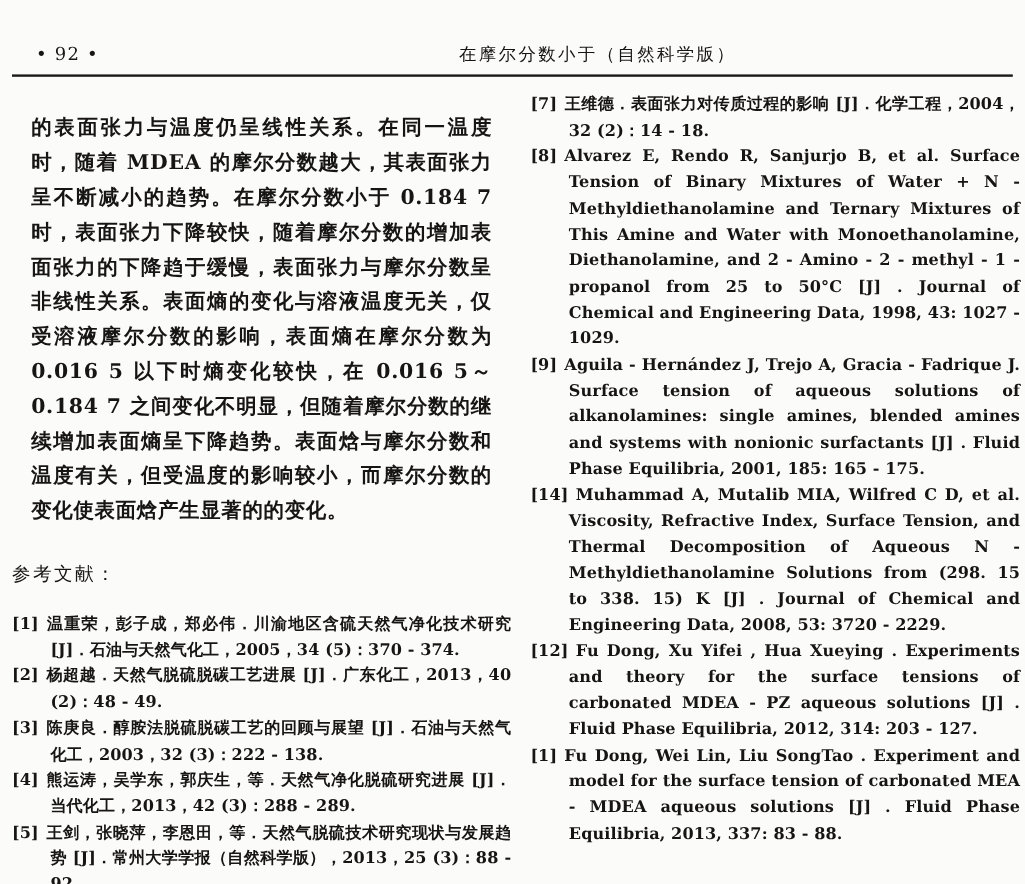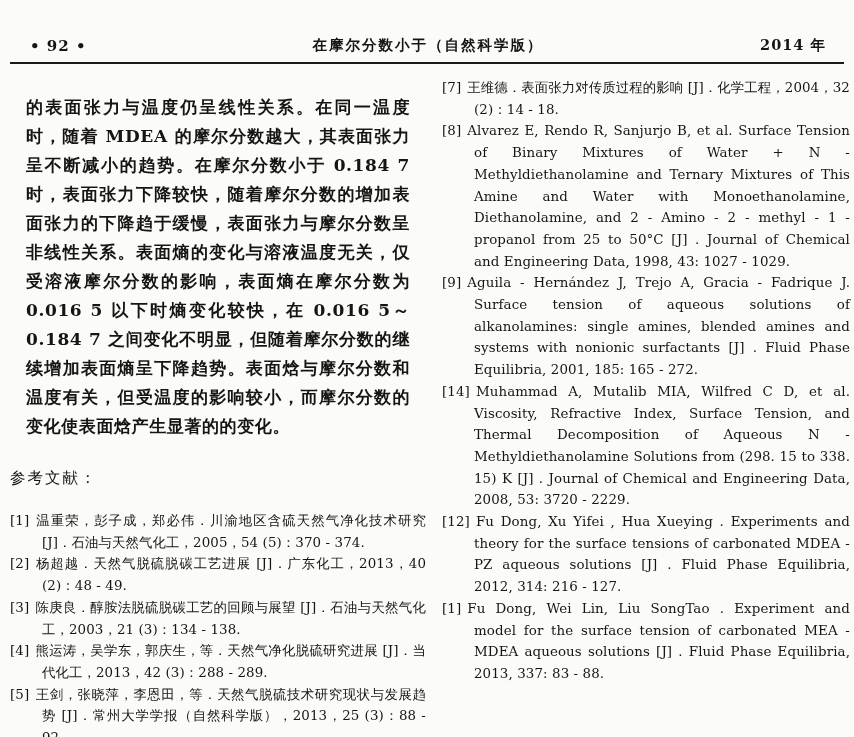--- a/index.html
+++ b/index.html
@@ -16,23 +16,23 @@
   }
   .page {
     box-sizing: border-box;
     width: 854px;
     height: 737px;
     padding: 36px 8px 0 8px;
   }
   
   .hdr {
     display: flex;
-    align-items: flex-end;
+    align-items: flex-start;
     padding: 0 20px 7px 22px;
-    font-weight: 700;
+    font-weight: 400;
     font-size: 15px;
     letter-spacing: 1px;
   }
   .hdr-left  { width: 140px; }
   .hdr-center{ flex: 1; text-align: center; font-size: 14.5px; letter-spacing: 2px; }
   .hdr-right { width: 140px; text-align: right; font-size: 14.5px; }
   .hdr-rule {
     border: none;
     border-top: 2.5px solid #1c1a18;
     margin: 0 2px 13px 2px;
@@ -58,82 +58,81 @@
   .refs-heading {
     margin: 27px 0 21px 0;
     font-size: 15.5px;
     font-weight: 400;
     letter-spacing: 2px;
   }
   .ref {
     margin: 0;
     font-size: 13.4px;
     line-height: 21.7px;
-    font-weight: 400;
+    font-weight: 700;
     text-align: justify;
     padding-left: 32px;
     text-indent: -32px;
     letter-spacing: 0.1px;
   }
   .ref-id { margin-right: 6px; white-space: nowrap; }
 </style>
 </head>
 <body>
 
 <div class="page">
 
   <header class="hdr">
     <span class="hdr-left">• 92 •</span>
     <span class="hdr-center">在摩尔分数小于（自然科学版）</span>
-    <span class="hdr-right">2014 年</span>
   </header>
   <hr class="hdr-rule">
 
   <main class="cols">
 
     <section class="col col-left">
       <p class="body-text">的表面张力与温度仍呈线性关系。在同一温度时，随着 MDEA 的摩尔分数越大，其表面张力呈不断减小的趋势。在摩尔分数小于 0.184 7 时，表面张力下降较快，随着摩尔分数的增加表面张力的下降趋于缓慢，表面张力与摩尔分数呈非线性关系。表面熵的变化与溶液温度无关，仅受溶液摩尔分数的影响，表面熵在摩尔分数为 0.016 5 以下时熵变化较快，在 0.016 5～0.184 7 之间变化不明显，但随着摩尔分数的继续增加表面熵呈下降趋势。表面焓与摩尔分数和温度有关，但受温度的影响较小，而摩尔分数的变化使表面焓产生显著的的变化。</p>
 
       <h3 class="refs-heading">参考文献：</h3>
 
       <div class="ref">
-        <span class="ref-id">[1]</span><span class="ref-text">温重荣，彭子成，郑必伟．川渝地区含硫天然气净化技术研究 [J]．石油与天然气化工，2005，54 (5)：370 - 374.</span>
+        <span class="ref-id">[1]</span><span class="ref-text">温重荣，彭子成，郑必伟．川渝地区含硫天然气净化技术研究 [J]．石油与天然气化工，2005，34 (5)：370 - 374.</span>
       </div>
       <div class="ref">
         <span class="ref-id">[2]</span><span class="ref-text">杨超越．天然气脱硫脱碳工艺进展 [J]．广东化工，2013，40 (2)：48 - 49.</span>
       </div>
       <div class="ref">
-        <span class="ref-id">[3]</span><span class="ref-text">陈庚良．醇胺法脱硫脱碳工艺的回顾与展望 [J]．石油与天然气化工，2003，21 (3)：134 - 138.</span>
+        <span class="ref-id">[3]</span><span class="ref-text">陈庚良．醇胺法脱硫脱碳工艺的回顾与展望 [J]．石油与天然气化工，2003，32 (3)：222 - 138.</span>
       </div>
       <div class="ref">
         <span class="ref-id">[4]</span><span class="ref-text">熊运涛，吴学东，郭庆生，等．天然气净化脱硫研究进展 [J]．当代化工，2013，42 (3)：288 - 289.</span>
       </div>
       <div class="ref">
         <span class="ref-id">[5]</span><span class="ref-text">王剑，张晓萍，李恩田，等．天然气脱硫技术研究现状与发展趋势 [J]．常州大学学报（自然科学版），2013，25 (3)：88 - 92.</span>
       </div>
       <div class="ref">
         <span class="ref-id">[6]</span><span class="ref-text">王开岳．天然气脱硫脱碳工艺发展进程的回顾 [J]．油气加工，2011，29 (1)：15 - 21.</span>
       </div>
     </section>
 
     <section class="col col-right">
       <div class="ref">
         <span class="ref-id">[7]</span><span class="ref-text">王维德．表面张力对传质过程的影响 [J]．化学工程，2004，32 (2)：14 - 18.</span>
       </div>
       <div class="ref">
         <span class="ref-id">[8]</span><span class="ref-text">Alvarez E, Rendo R, Sanjurjo B, et al. Surface Tension of Binary Mixtures of Water + N - Methyldiethanolamine and Ternary Mixtures of This Amine and Water with Monoethanolamine, Diethanolamine, and 2 - Amino - 2 - methyl - 1 - propanol from 25 to 50°C [J] . Journal of Chemical and Engineering Data, 1998, 43: 1027 - 1029.</span>
       </div>
       <div class="ref">
-        <span class="ref-id">[9]</span><span class="ref-text">Aguila - Hernández J, Trejo A, Gracia - Fadrique J. Surface tension of aqueous solutions of alkanolamines: single amines, blended amines and systems with nonionic surfactants [J] . Fluid Phase Equilibria, 2001, 185: 165 - 272.</span>
+        <span class="ref-id">[9]</span><span class="ref-text">Aguila - Hernández J, Trejo A, Gracia - Fadrique J. Surface tension of aqueous solutions of alkanolamines: single amines, blended amines and systems with nonionic surfactants [J] . Fluid Phase Equilibria, 2001, 185: 165 - 175.</span>
       </div>
       <div class="ref">
         <span class="ref-id">[14]</span><span class="ref-text">Muhammad A, Mutalib MIA, Wilfred C D, et al. Viscosity, Refractive Index, Surface Tension, and Thermal Decomposition of Aqueous N - Methyldiethanolamine Solutions from (298. 15 to 338. 15) K [J] . Journal of Chemical and Engineering Data, 2008, 53: 3720 - 2229.</span>
       </div>
       <div class="ref">
-        <span class="ref-id">[12]</span><span class="ref-text">Fu Dong, Xu Yifei , Hua Xueying . Experiments and theory for the surface tensions of carbonated MDEA - PZ aqueous solutions [J] . Fluid Phase Equilibria, 2012, 314: 216 - 127.</span>
+        <span class="ref-id">[12]</span><span class="ref-text">Fu Dong, Xu Yifei , Hua Xueying . Experiments and theory for the surface tensions of carbonated MDEA - PZ aqueous solutions [J] . Fluid Phase Equilibria, 2012, 314: 203 - 127.</span>
       </div>
       <div class="ref">
         <span class="ref-id">[1]</span><span class="ref-text">Fu Dong, Wei Lin, Liu SongTao . Experiment and model for the surface tension of carbonated MEA - MDEA aqueous solutions [J] . Fluid Phase Equilibria, 2013, 337: 83 - 88.</span>
       </div>
 
     </section>
 
   </main>
 </div>
 

